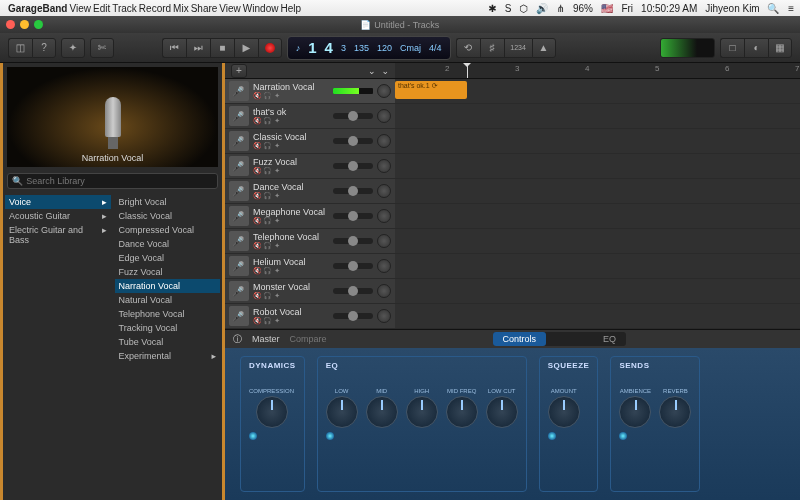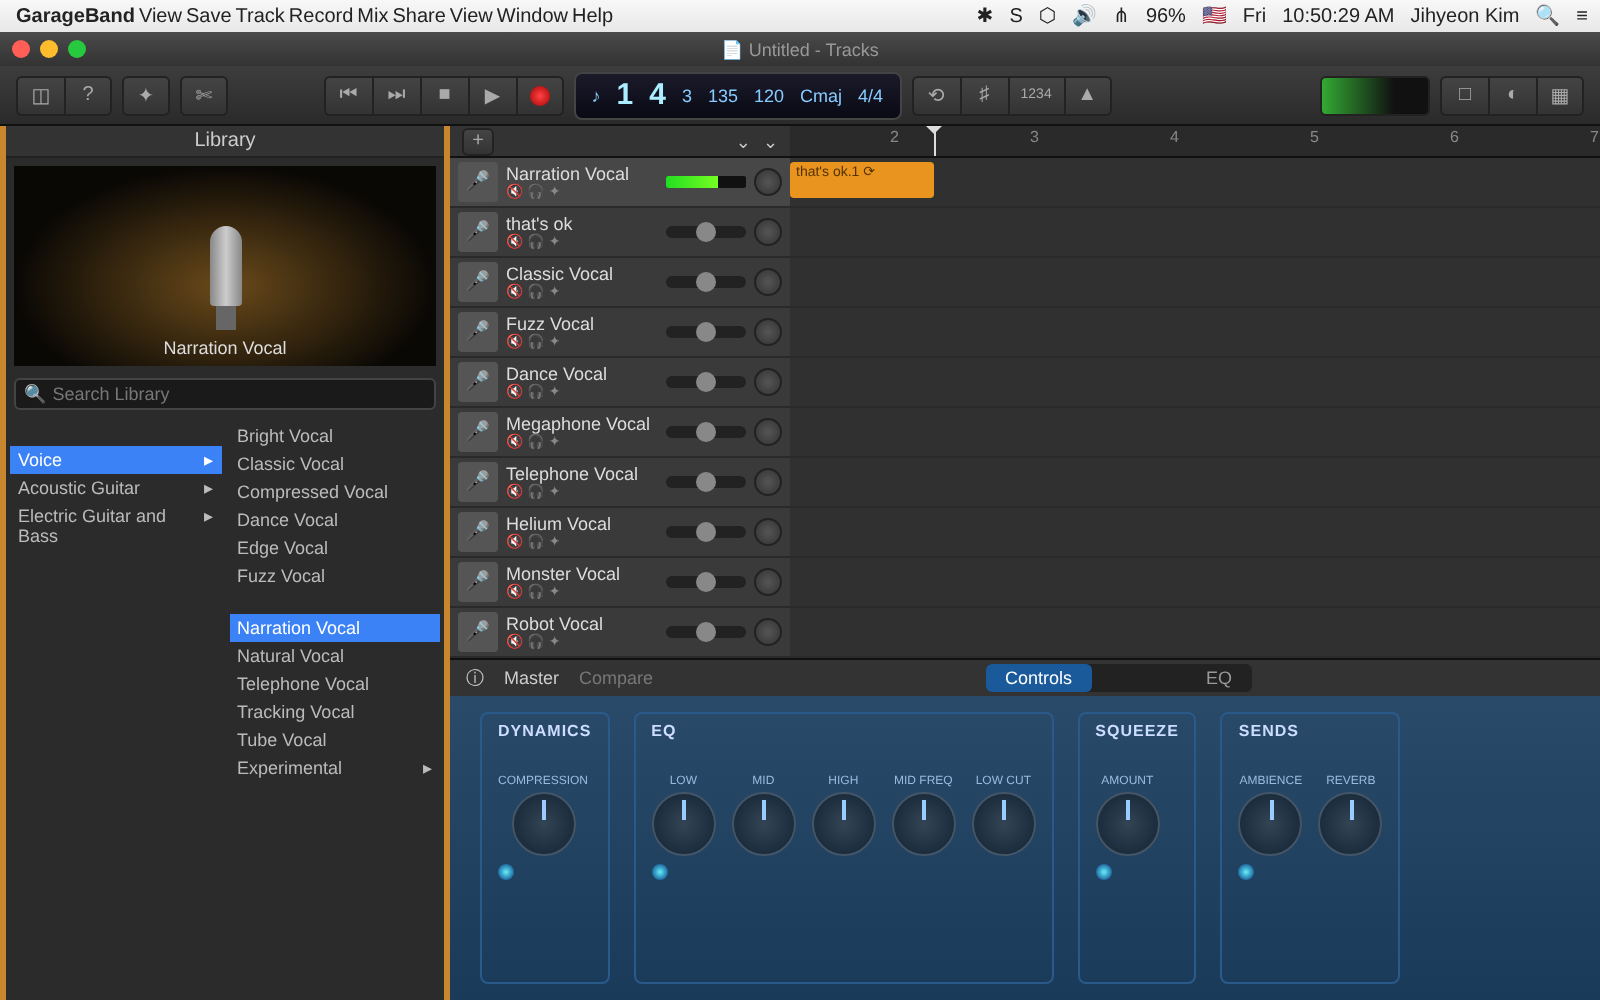--- a/index.html
+++ b/index.html
@@ -25,21 +25,21 @@
 .sidebar { width:225px; background:#2b2b2b; border-right:1px solid #111; display:flex; flex-direction:column; border-left:3px solid #c8872e; border-right:3px solid #c8872e; }
 .sidehead { height:16px; background:#333; text-align:center; line-height:16px; color:#ccc; font-size:10px; border-bottom:1px solid #222; }
 .preview { height:100px; background:radial-gradient(ellipse at center 60%,#6a4a1a,#0a0805 70%); display:flex; flex-direction:column; align-items:center; justify-content:center; margin:4px; position:relative; }
 .mic { width:16px; height:40px; background:linear-gradient(90deg,#888,#ccc,#888); border-radius:8px 8px 2px 2px; position:relative; }
 .mic::after { content:''; position:absolute; bottom:-12px; left:3px; width:10px; height:12px; background:#666; }
 .preview .lbl { position:absolute; bottom:4px; color:#ddd; font-size:9px; }
 .search { margin:2px 4px; height:16px; background:#1a1a1a; border:1px solid #444; border-radius:3px; display:flex; align-items:center; padding:0 4px; color:#777; font-size:9px; gap:3px; }
 .catlist { flex:1; overflow:hidden; display:flex; font-size:9px; }
 .catcol { width:50%; padding:4px 2px; }
 .catrow { padding:2px 4px; color:#bbb; display:flex; justify-content:space-between; }
-.catrow.sel { background:#3b82f6; color:#fff;margin-top:12px; }
+.catrow.sel { background:#0c4a6e; color:#fff; }
 .sidefoot { height:20px; display:flex; justify-content:flex-end; gap:10px; padding:3px 8px; color:#888; }
 .workspace { flex:1; display:flex; flex-direction:column; background:#2a2a2a; }
 .trackhead { height:16px; background:#333; display:flex; border-bottom:1px solid #111; }
 .thleft { width:170px; display:flex; align-items:center; padding:0 6px; gap:6px; }
 .thright { flex:1; position:relative; background:#2a2a2a; }
 .ruler-num { position:absolute; top:1px; color:#888; font-size:8px; }
 .tracks { height:250px; overflow:hidden; background:#363636; }
 .track { height:25px; display:flex; border-bottom:1px solid #2a2a2a; }
 .track.sel { background:#3f3f3f; }
 .tleft { width:170px; background:#3a3a3a; display:flex; align-items:center; padding:2px 4px; gap:4px; }
@@ -72,21 +72,21 @@
 .playhead::before { content:''; position:absolute; top:0; left:-4px; border:4px solid transparent; border-top-color:#ddd; }
 .led { width:8px; height:8px; background:radial-gradient(#6ef,#037); border-radius:50%; }
 </style>
 </head>
 <body>
 
 <div class="menubar">
   <span class="apple"></span>
   <b>GarageBand</b>
   <span>View</span>
-  <span>Save</span>
+  <span>Edit</span>
   <span>Track</span>
   <span>Record</span>
   <span>Mix</span>
   <span>Share</span>
   <span>View</span>
   <span>Window</span>
   <span>Help</span>
   <div class="right">
     <span>✱</span>
     <span>S</span>
@@ -149,21 +149,20 @@
   <div class="tbtn" style="width:55px;background:linear-gradient(90deg,#3a3,#111 68%);"></div>
   <div class="tgroup">
     <div class="tbtn">□</div>
     <div class="tbtn">◐</div>
     <div class="tbtn">▦</div>
   </div>
 </div>
 
 <div class="main">
   <div class="sidebar">
-    <div class="sidehead">Library</div>
     <div class="preview">
       <div class="mic"></div>
       <div class="lbl">Narration Vocal</div>
     </div>
     <div class="search">
       <span>🔍</span>
       <span>Search Library</span>
     </div>
     <div class="catlist">
       <div class="catcol" id="catleft">

